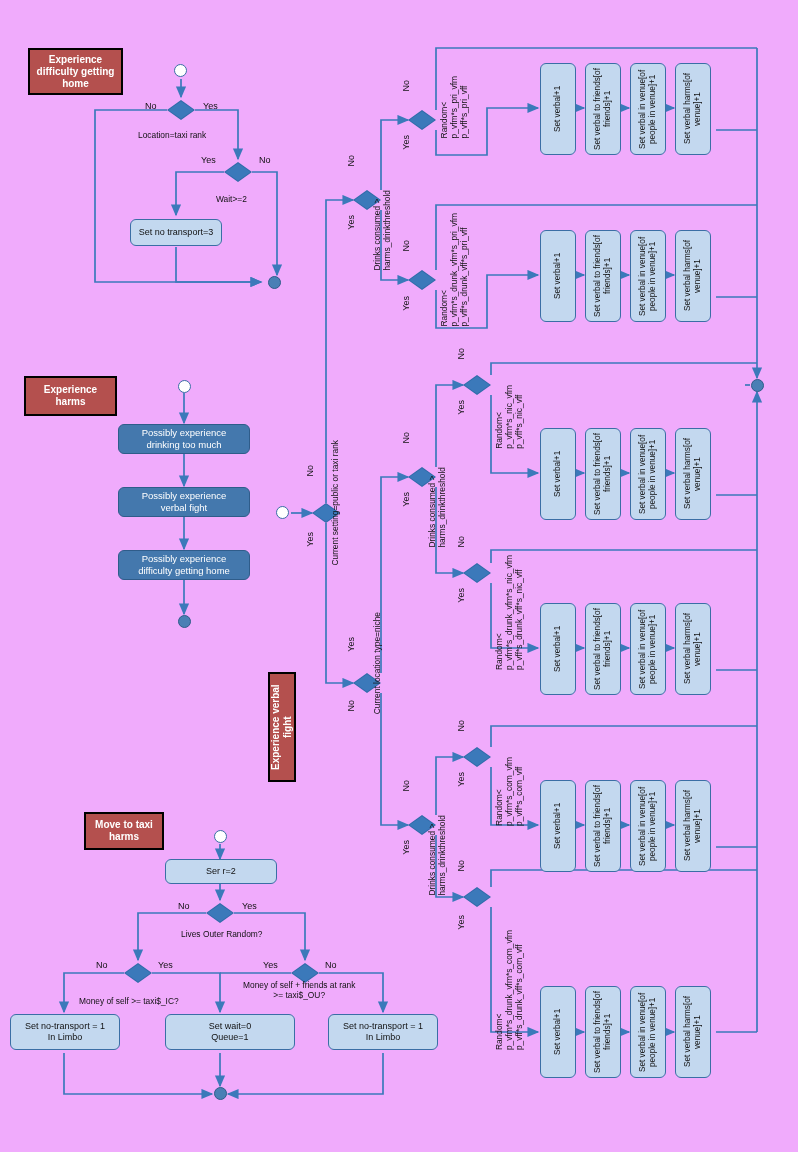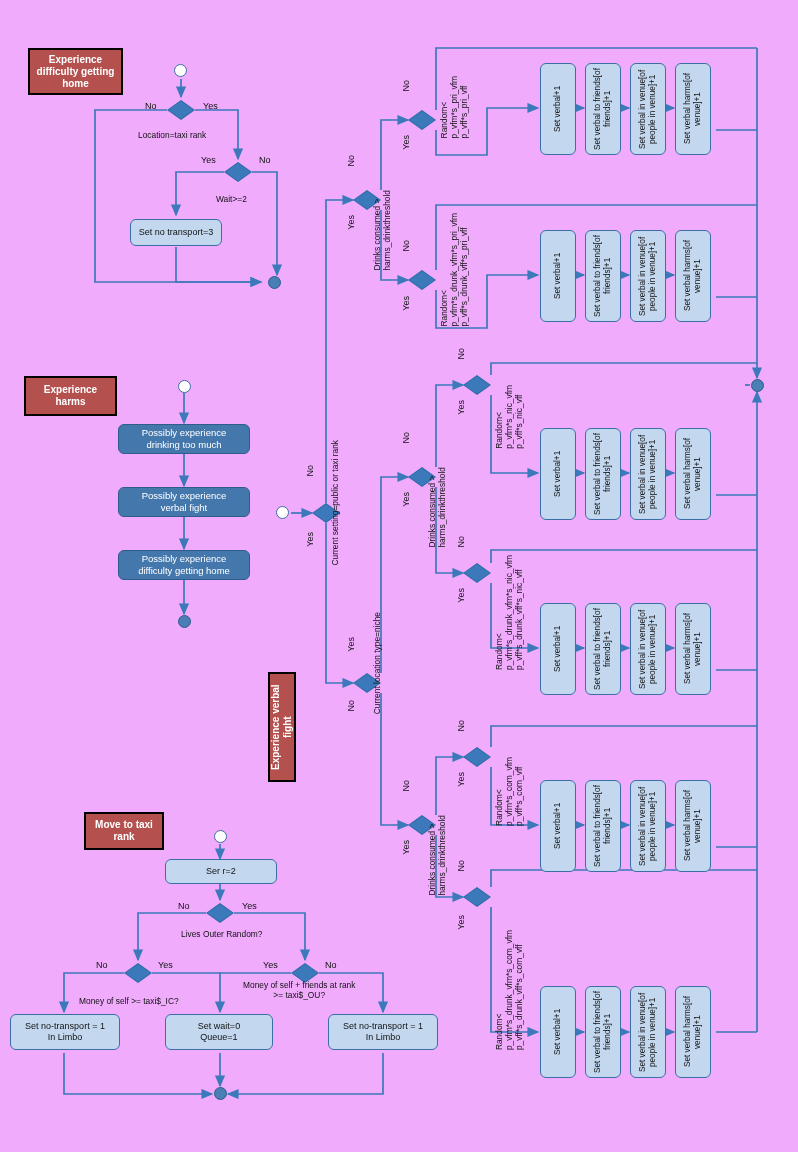--- a/index.html
+++ b/index.html
@@ -169,21 +169,21 @@
   <div class="redlbl" style="left:24px;top:376px;width:93px;height:40px;">
     <span style="white-space:pre-line">Experience
 harms</span>
   </div>
   <div class="redlbl rot" style="left:268px;top:672px;width:28px;height:110px;">
     <span style="white-space:pre-line">Experience verbal
 fight</span>
   </div>
   <div class="redlbl" style="left:84px;top:812px;width:80px;height:38px;">
     <span style="white-space:pre-line">Move to taxi
-rank</span>
+harms</span>
   </div>
 
   <div class="startn" style="left:174px;top:64px;"></div>
   <div class="dia" style="left:167px;top:100px;"></div>
   <div class="txt yn" style="left:145px;top:101px;">No</div>
   <div class="txt yn" style="left:203px;top:101px;">Yes</div>
   <div class="txt" style="left:138px;top:130px;">Location=taxi rank</div>
 
   <div class="dia" style="left:224px;top:162px;"></div>
   <div class="txt yn" style="left:201px;top:155px;">Yes</div>
@@ -227,21 +227,21 @@
   <div class="dia" style="left:291px;top:963px;"></div>
   <div class="txt yn" style="left:263px;top:960px;">Yes</div>
   <div class="txt yn" style="left:325px;top:960px;">No</div>
   <div class="txt" style="left:243px;top:980px;text-align:center;">Money of self + friends at rank
 &gt;= taxi$_OU?</div>
 
   <div class="act" style="left:10px;top:1014px;width:110px;height:36px;">
     <span style="white-space:pre-line">Set no-transport = 1
 In Limbo</span>
   </div>
-  <div class="act" style="left:165px;top:1014px;width:108px;height:36px;">
+  <div class="act" style="left:165px;top:1014px;width:130px;height:36px;">
     <span style="white-space:pre-line">Set wait=0
 Queue=1</span>
   </div>
   <div class="act" style="left:328px;top:1014px;width:110px;height:36px;">
     <span style="white-space:pre-line">Set no-transport = 1
 In Limbo</span>
   </div>
   <div class="endn" style="left:214px;top:1087px;"></div>
 
   <div class="startn" style="left:276px;top:506px;"></div>

